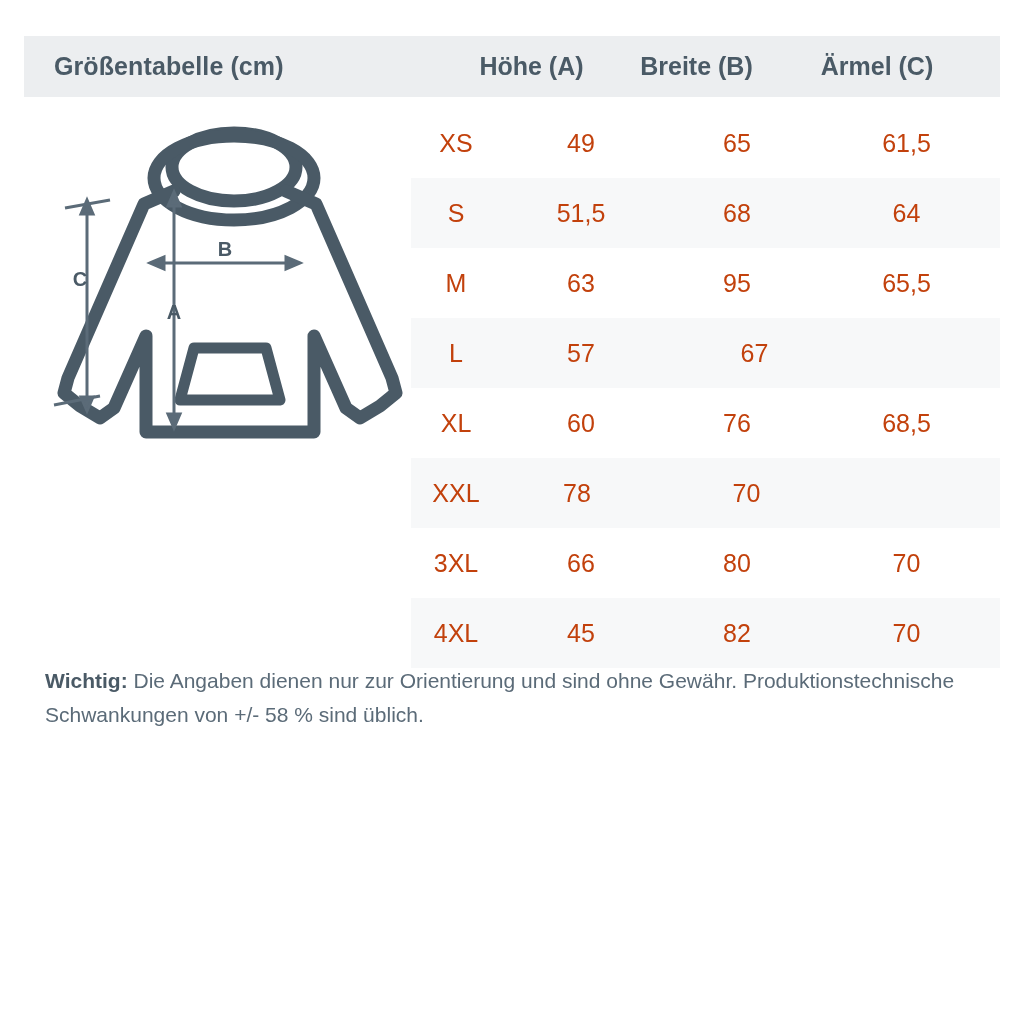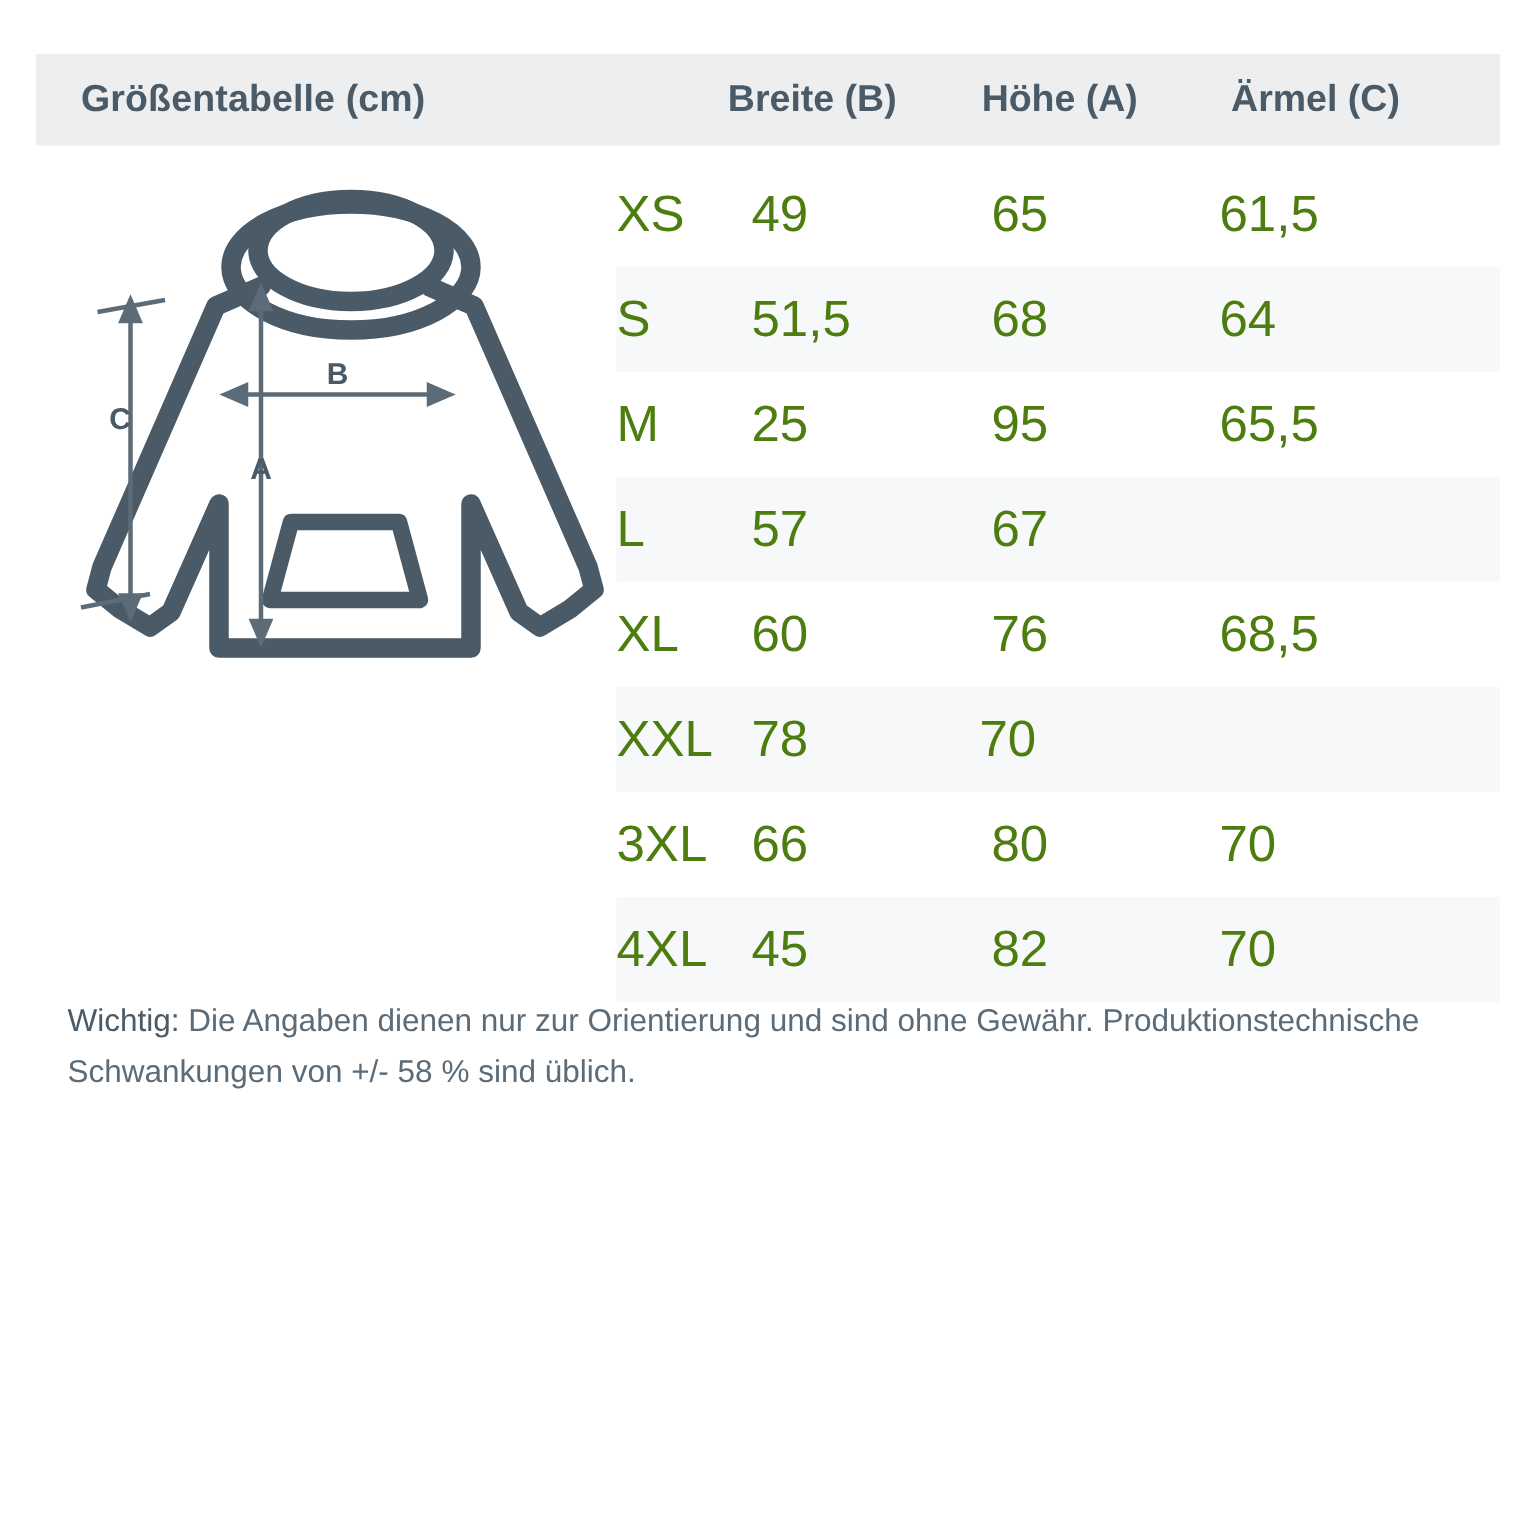--- a/index.html
+++ b/index.html
@@ -62,22 +62,23 @@
   .trow {
     display: flex;
     align-items: center;
     height: 70px;
     box-sizing: border-box;
   }
   .trow.odd  { background: #ffffff; }
   .trow.even { background: #f7f8f9; }
 
   .cell {
-    font-size: 34px;
-    color: #4d7c0f;
+    font-size: 25px;
+    color: #c2410c;
+    text-align: center;
   }
   .cell.size   { flex: 0 0 90px; }
   .cell.breite { flex: 0 0 160px; }
   .cell.hoehe  { flex: 0 0 152px; }
   .cell.aermel { flex: 0 0 187px; }
 
   
   .illustration {
     position: absolute;
     left: 24px;
@@ -91,32 +92,32 @@
     position: absolute;
     left: 45px;
     top: 664px;
     width: 950px;
     font-size: 21px;
     line-height: 34px;
     color: #5b6b78;
   }
   .footnote b {
     color: #4a5a66;
-    font-weight: normal;
+    font-weight: bold;
   }
 </style>
 </head>
 <body>
 
 <div class="page">
 
   <div class="header-row">
     <div class="header-title">Größentabelle (cm)</div>
+    <div class="header-col c-hoehe">Höhe (A)</div>
     <div class="header-col c-breite">Breite (B)</div>
-    <div class="header-col c-hoehe">Höhe (A)</div>
     <div class="header-col c-aermel">Ärmel (C)</div>
   </div>
 
   <div class="illustration">
     <svg width="387" height="560" viewBox="0 0 387 560" xmlns="http://www.w3.org/2000/svg" aria-hidden="true">
       <g fill="none" stroke="#4a5a66" stroke-width="13" stroke-linejoin="round" stroke-linecap="round">
 
         <ellipse cx="210" cy="59" rx="62" ry="34"></ellipse>
         <ellipse cx="210" cy="70" rx="80" ry="42"></ellipse>
 
@@ -174,21 +175,21 @@
       <div class="cell aermel">61,5</div>
     </div>
     <div class="trow even">
       <div class="cell size">S</div>
       <div class="cell breite">51,5</div>
       <div class="cell hoehe">68</div>
       <div class="cell aermel">64</div>
     </div>
     <div class="trow odd">
       <div class="cell size">M</div>
-      <div class="cell breite">25</div>
+      <div class="cell breite">63</div>
       <div class="cell hoehe">95</div>
       <div class="cell aermel">65,5</div>
     </div>
     <div class="trow even">
       <div class="cell size">L</div>
       <div class="cell breite">57</div>
       <div class="cell aermel">67</div>
     </div>
     <div class="trow odd">
       <div class="cell size">XL</div>

